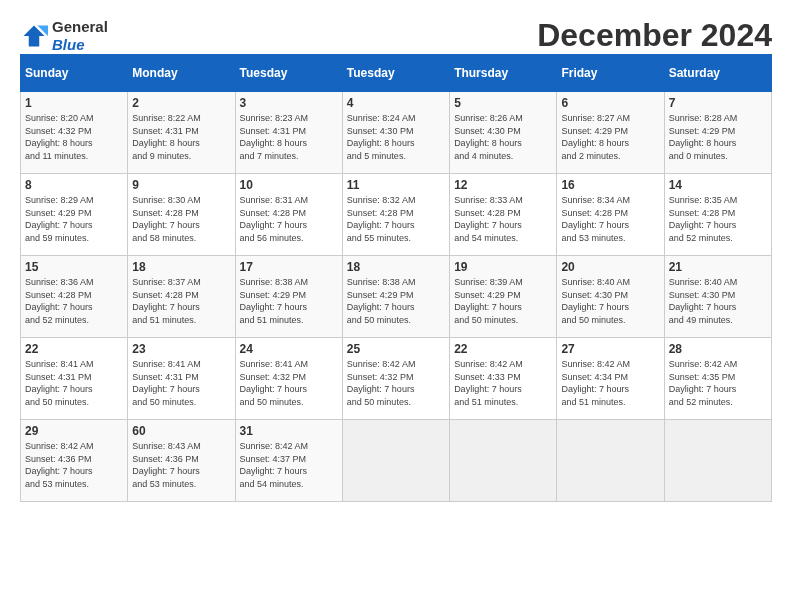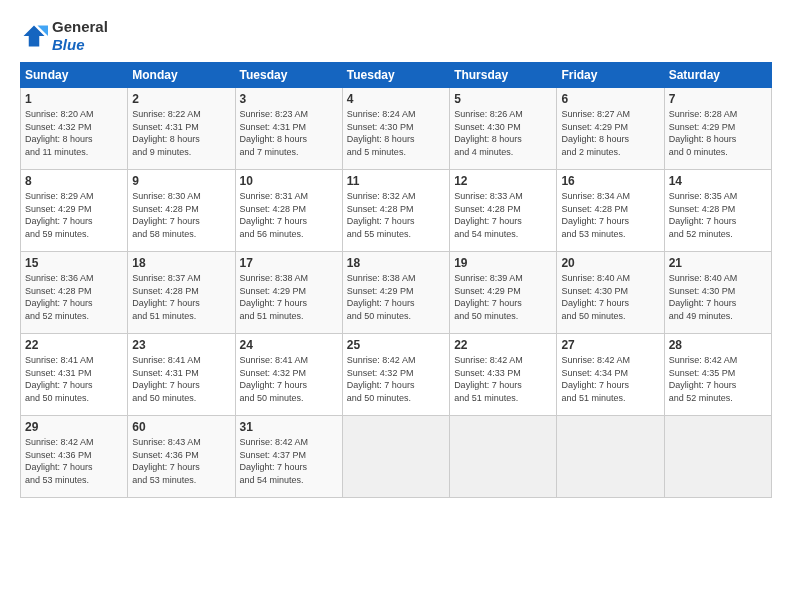--- a/index.html
+++ b/index.html
@@ -13,21 +13,20 @@
     .page {
       width: 792px;
       min-height: 612px;
       padding: 18px 20px 10px 20px;
       background: #fff;
     }
     .header-row {
       display: flex;
       align-items: flex-start;
       justify-content: space-between;
-      margin-bottom: 8px;
     }
     .logo {
       display: flex;
       align-items: center;
       gap: 4px;
     }
     .logo-text {
       font-size: 15px;
       font-weight: bold;
       line-height: 1.2;
@@ -55,21 +54,21 @@
     .calendar {
       width: 100%;
       border-collapse: collapse;
       table-layout: fixed;
     }
     .calendar thead th {
       background: #1565C0;
       color: #fff;
       font-size: 12px;
       font-weight: bold;
-      padding: 5px 4px;
+      padding: 11px 4px;
       text-align: left;
       border: 1px solid #1565C0;
     }
     .calendar tbody td {
       border: 1px solid #ccc;
       vertical-align: top;
       padding: 4px 4px 3px 4px;
       font-size: 9.2px;
       color: #333;
       background: #fff;
@@ -106,20 +105,21 @@
       <svg class="logo-icon" viewBox="0 0 32 32">
         <polygon points="16,4 28,16 22,16 22,28 10,28 10,16 4,16" fill="#1565C0"></polygon>
         <polygon points="20,4 32,4 32,16" fill="#42A5F5"></polygon>
       </svg>
       <div class="logo-text">
         <div><span class="general">General</span></div>
         <div><span class="blue">Blue</span></div>
       </div>
     </div>
     <div class="title-block">
+      <div class="month-title">December 2024</div>
     </div>
   </div>
 
   <table class="calendar">
     <thead>
       <tr>
         <th>Sunday</th>
         <th>Monday</th>
         <th>Tuesday</th>
         <th>Tuesday</th>

